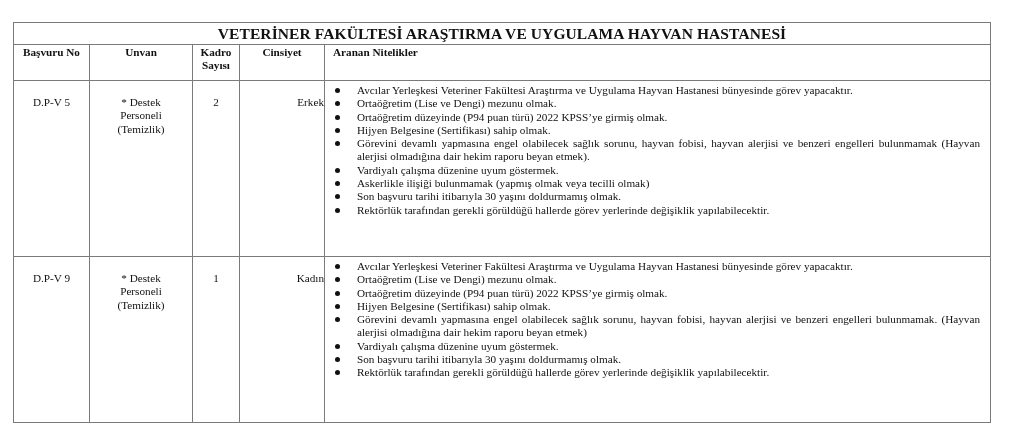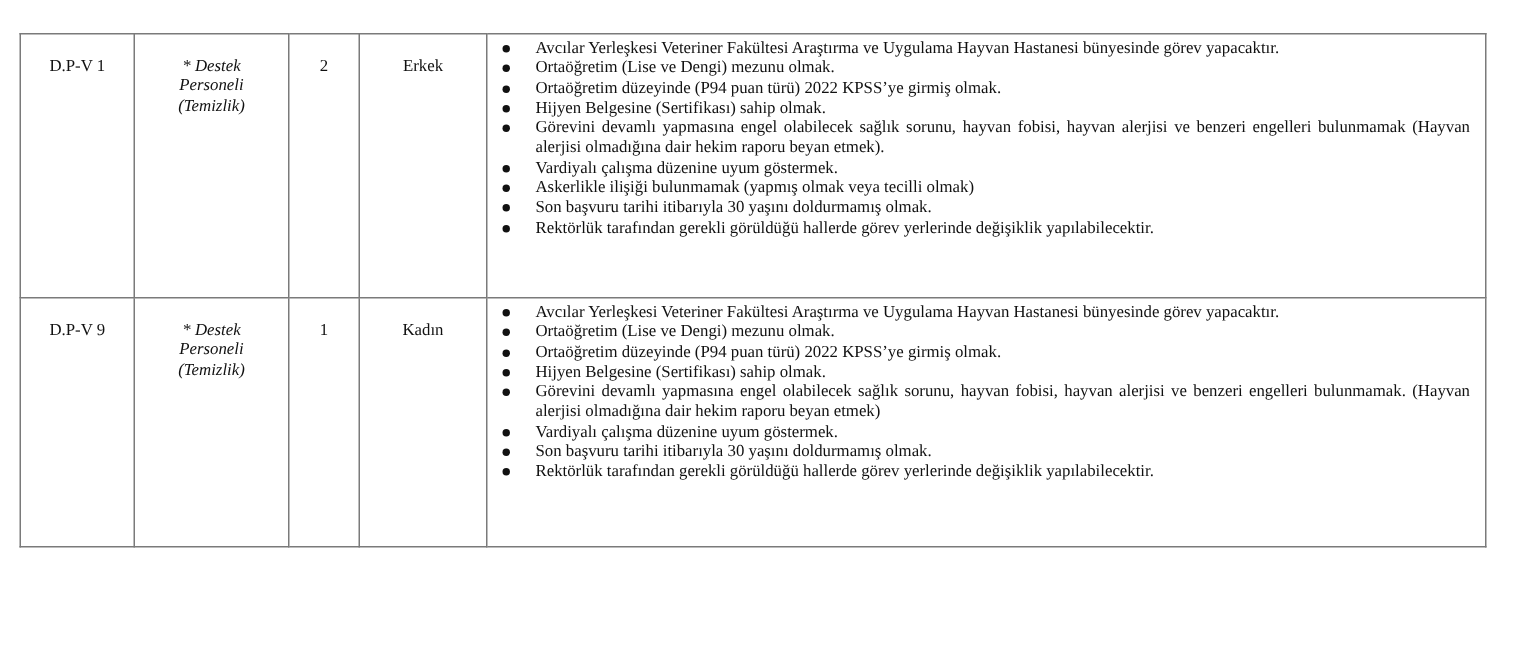--- a/index.html
+++ b/index.html
@@ -14,23 +14,23 @@
     border: 1px solid #7a7a7a; vertical-align: top; padding: 0;
   }
   .title-cell {
     height: 21px; text-align: center; font-weight: bold;
     font-size: 15.5px; line-height: 21px; letter-spacing: 0.1px;
   }
   th { font-weight: bold; text-align: center; }
   .h-cell { height: 34px; padding-top: 1px !important; }
   th.left { text-align: left; padding-left: 8px !important; }
   .c-no   { text-align: center; padding-top: 15px !important; }
-  .c-unv  { text-align: center; padding-top: 15px !important; font-style: italic; }
+  .c-unv  { text-align: center; padding-top: 15px !important; }
   .c-kad  { text-align: center; padding-top: 15px !important; }
-  .c-cin  { text-align: center; padding-top: 15px !important; font-family: Liberation Serif, serif; }
+  .c-cin  { text-align: right; padding-top: 15px !important; font-family: Liberation Serif, serif; }
   .c-req  { padding: 3px 10px 12px 0 !important; }
   ul.req { list-style: none; margin: 0; padding: 0; }
   ul.req li { position: relative; padding-left: 32px; text-align: justify; }
   ul.req li .bullet {
     position: absolute; left: 10px; top: 4px; width: 5px; height: 5px;
     border-radius: 50%; background: #111;
   }
   b { font-weight: normal; }
   .row1 td { height: 160px; }
   .row2 td { height: 150px; }
@@ -40,23 +40,36 @@
 
 <table class="doc">
   <colgroup>
     <col style="width:76px">
     <col style="width:103px">
     <col style="width:47px">
     <col style="width:85px">
     <col style="width:666px">
   </colgroup>
   <tbody>
+      <tr>
+    <td colspan="5" class="title-cell">VETERİNER FAKÜLTESİ ARAŞTIRMA VE UYGULAMA HAYVAN HASTANESİ</td>
+  </tr>
+  <tr>
+    <th class="h-cell">Başvuru No</th>
+    <th class="h-cell">Unvan</th>
+    <th class="h-cell">
+      <div>Kadro</div>
+      <div>Sayısı</div>
+    </th>
+    <th class="h-cell">Cinsiyet</th>
+    <th class="h-cell left">Aranan Nitelikler</th>
+  </tr>
 
   <tr class="row1">
-    <td class="c-no">D.P-V 1</td>
+    <td class="c-no">D.P-V 5</td>
     <td class="c-unv">
       <div>* Destek</div>
       <div>Personeli</div>
       <div>(Temizlik)</div>
     </td>
     <td class="c-kad">2</td>
     <td class="c-cin">Erkek</td>
     <td class="c-req">
       <ul class="req">
             <li><span class="bullet"></span>Avcılar Yerleşkesi Veteriner Fakültesi Araştırma ve Uygulama Hayvan Hastanesi bünyesinde görev yapacaktır.</li>

